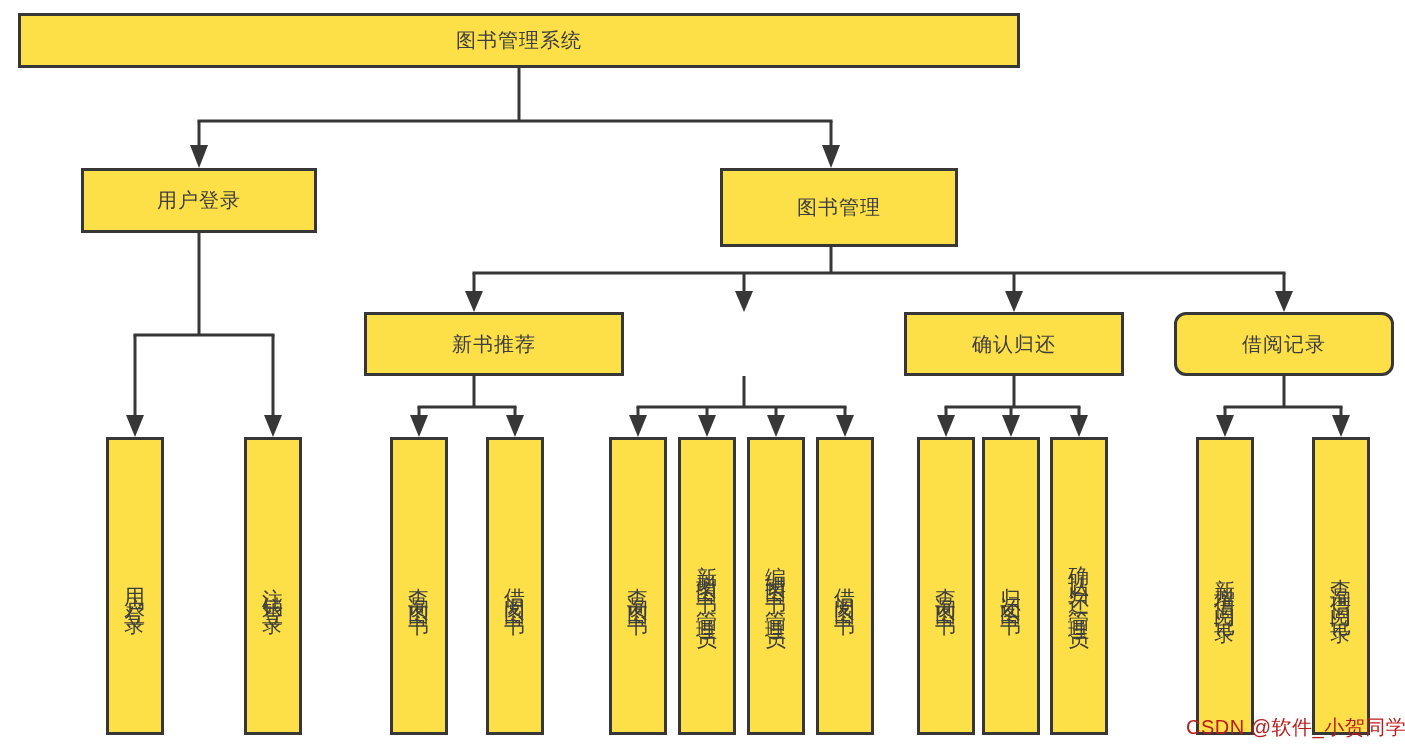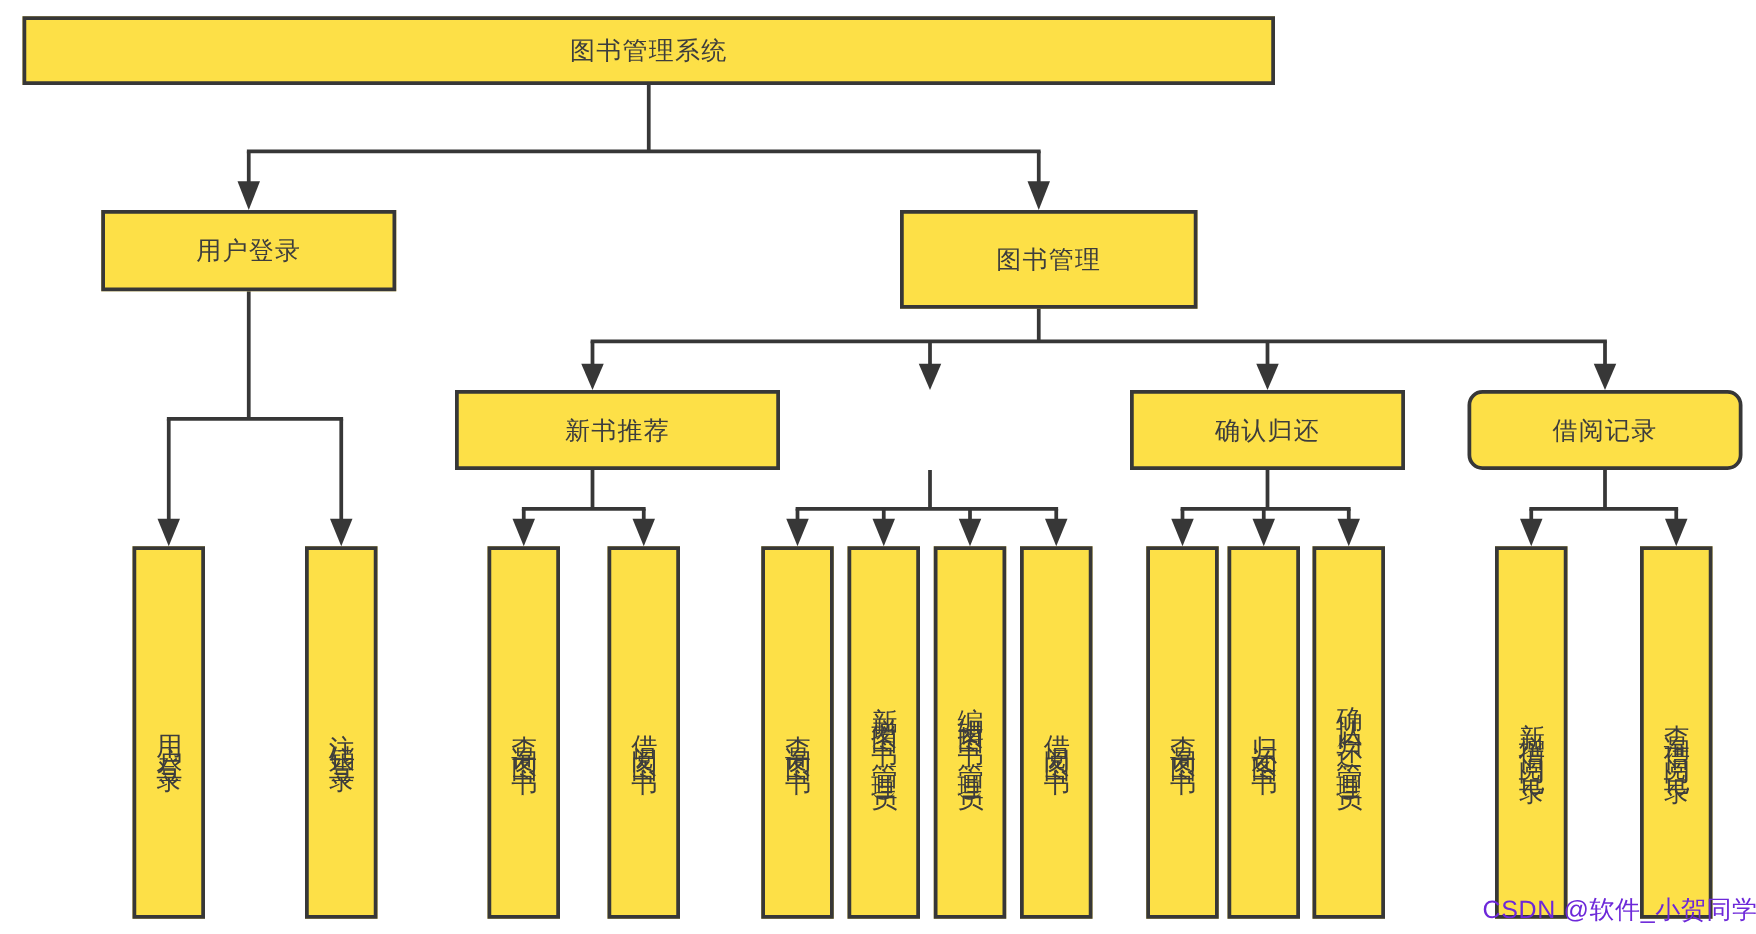--- a/index.html
+++ b/index.html
@@ -29,21 +29,21 @@
     text-orientation:mixed;
     font-size:21px;
     letter-spacing:9px;
     line-height:1;
     padding-top:6px;
   }
   .watermark {
     position:absolute;
     left:1186px; top:714px;
     font-size:20px;
-    color:#6d28d9;
+    color:#b91c1c;
     letter-spacing:0.5px;
     white-space:nowrap;
     z-index:9;
   }
 </style>
 </head>
 <body>
 
 <div id="canvas">
 

